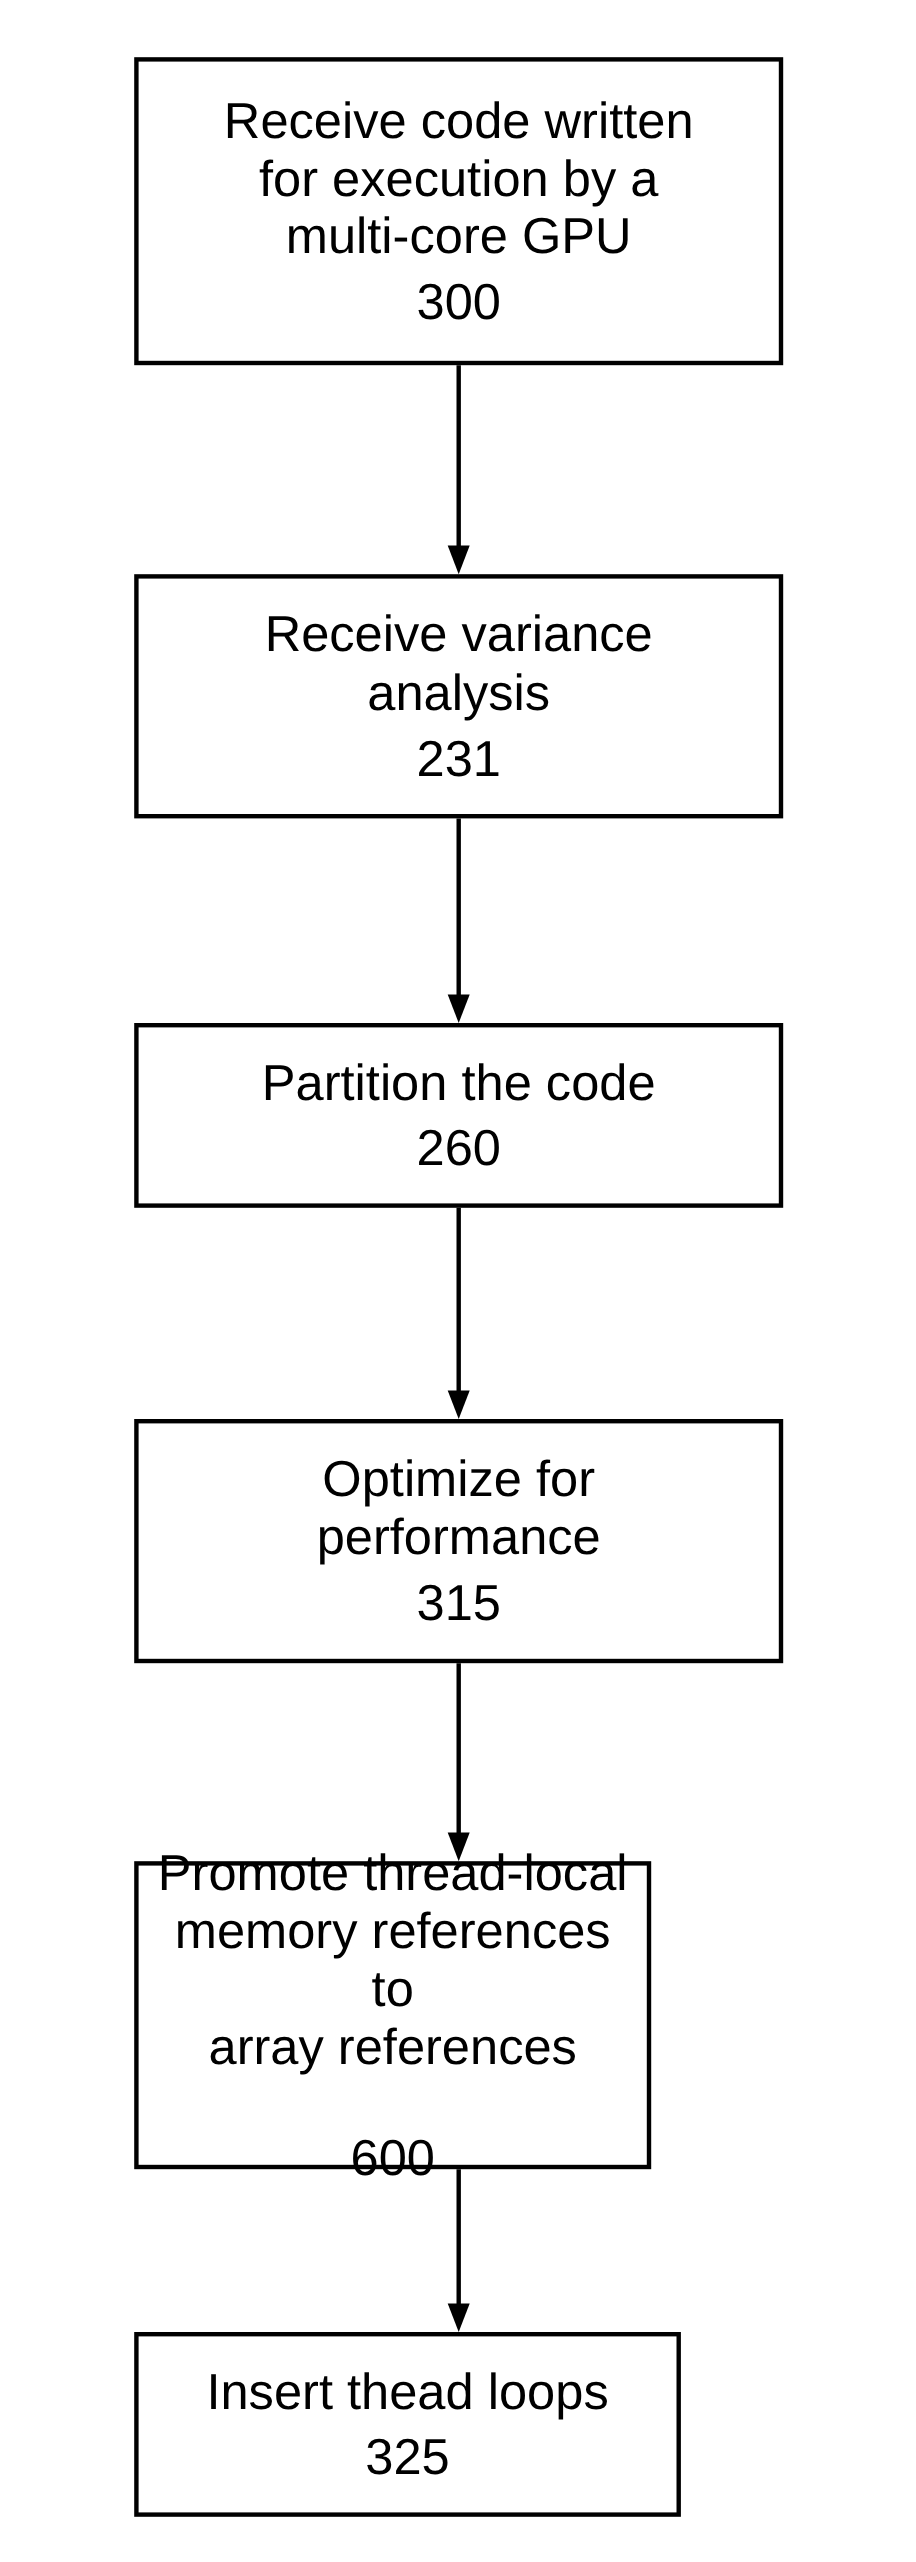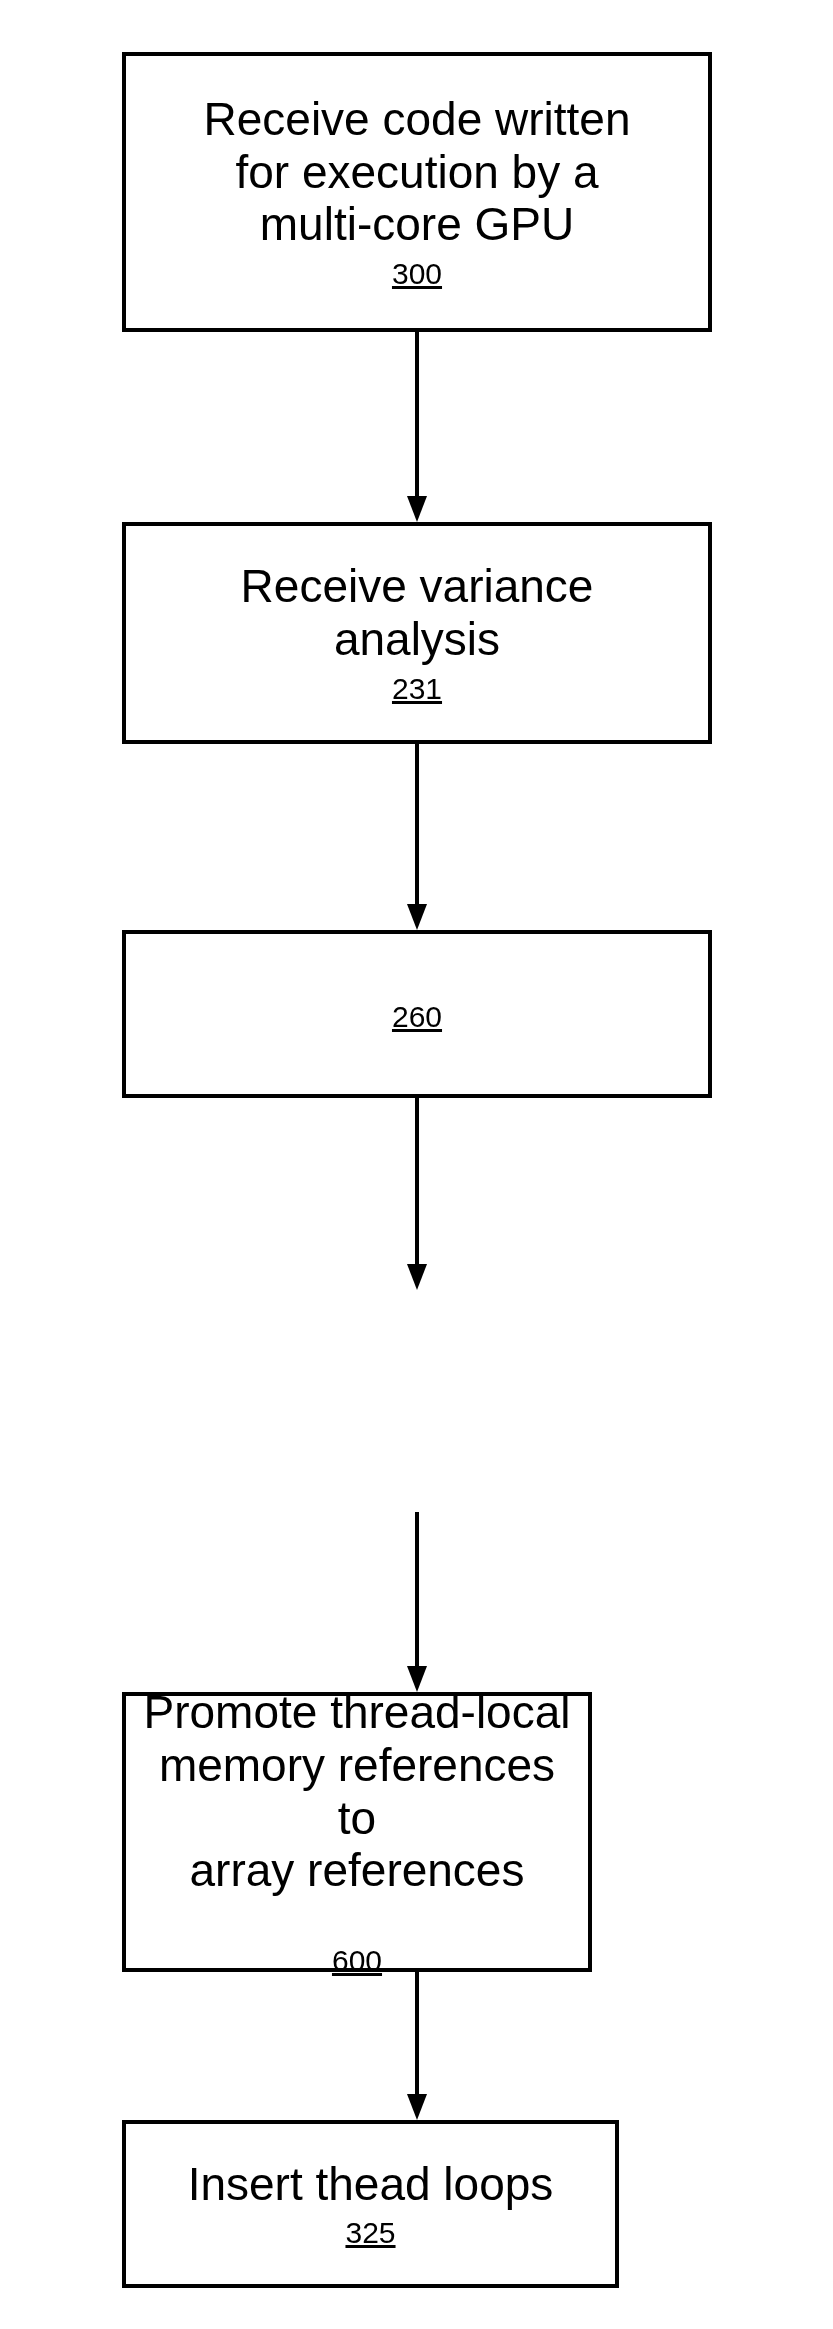--- a/index.html
+++ b/index.html
@@ -28,22 +28,21 @@
     text-align: center;
     padding: 10px 12px;
   }
   .node .label {
     font-size: 46px;
     line-height: 1.15;
     white-space: pre-line;
     text-align: center;
   }
   .node .ref {
-    font-size: 30px;
-    text-decoration: underline;
+    font-size: 46px;
     margin-top: 6px;
   }
   svg.arrow {
     position: absolute;
     overflow: visible;
   }
 </style>
 </head>
 <body>
 
@@ -66,28 +65,34 @@
 analysis</div>
     <div class="ref">231</div>
   </div>
 
   <svg class="arrow" style="left:407px; top:744px; width:20px; height:186px;">
     <line x1="10" y1="0" x2="10" y2="164" stroke="#000" stroke-width="4"></line>
     <polygon points="10,186 0,160 20,160" fill="#000"></polygon>
   </svg>
 
   <div class="node" style="left:122px; top:930px; width:590px; height:168px;">
+    <div class="label">Partition the code</div>
     <div class="ref">260</div>
   </div>
 
   <svg class="arrow" style="left:407px; top:1098px; width:20px; height:192px;">
     <line x1="10" y1="0" x2="10" y2="170" stroke="#000" stroke-width="4"></line>
     <polygon points="10,192 0,166 20,166" fill="#000"></polygon>
   </svg>
 
+  <div class="node" style="left:122px; top:1290px; width:590px; height:222px;">
+    <div class="label">Optimize for
+performance</div>
+    <div class="ref">315</div>
+  </div>
 
   <svg class="arrow" style="left:407px; top:1512px; width:20px; height:180px;">
     <line x1="10" y1="0" x2="10" y2="158" stroke="#000" stroke-width="4"></line>
     <polygon points="10,180 0,154 20,154" fill="#000"></polygon>
   </svg>
 
   <div class="node" style="left:122px; top:1692px; width:470px; height:280px;gap:41px;">
     <div class="label">Promote thread-local
 memory references to
 array references</div>

